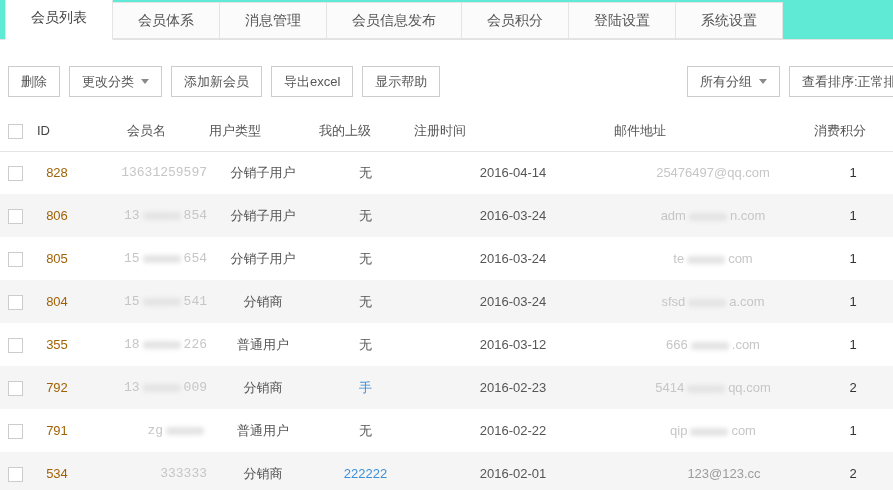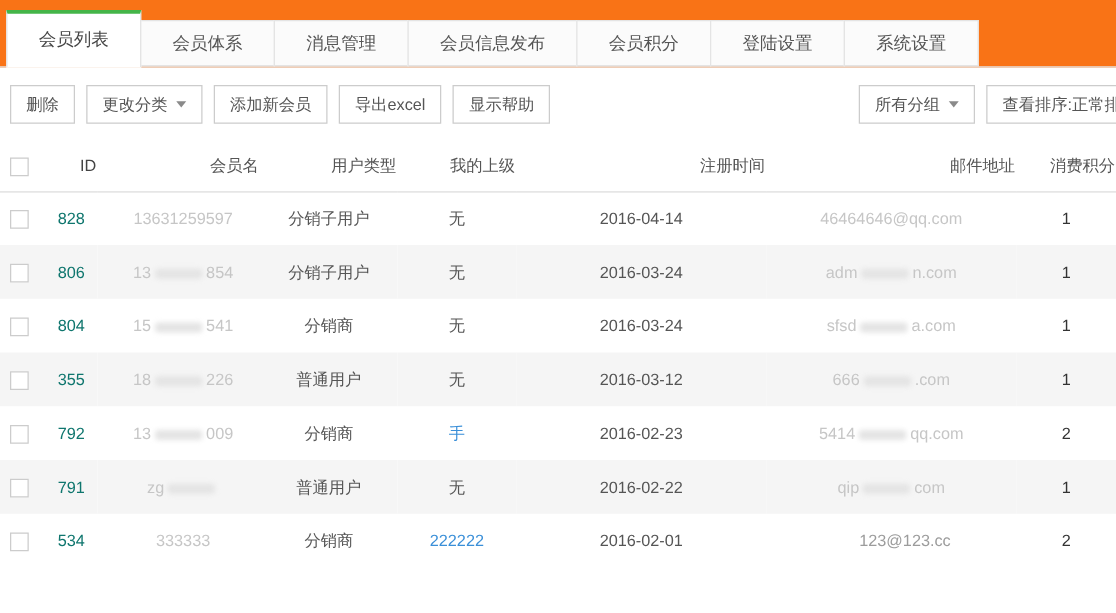--- a/index.html
+++ b/index.html
@@ -7,42 +7,42 @@
   body {
     width: 893px; height: 490px; overflow: hidden;
     background: #fff;
     font-family: "Liberation Sans", "DejaVu Sans", sans-serif;
     color: #555;
   }
 
   
   .tabbar {
     display: flex; align-items: flex-end;
-    height: 54px; padding-left: 5px;
+    height: 40px; padding-left: 5px;
     border-bottom: 1px solid #e2e2e2;
-    background: #f97316;
+    background: #5eead4;
   }
   .tab {
     height: 37px; line-height: 35px;
     padding: 0 25px; font-size: 14px; color: #555;
     background: #fbfbfb;
     border: 1px solid #e4e4e4; margin-right: -1px;
     cursor: pointer; white-space: nowrap;
   }
   .tab.active {
     height: 46px; line-height: 41px;
     background: #fff; color: #444;
     border-top: 3px solid #44b549;
     border-bottom: 1px solid #fff;
     margin-bottom: -1px;
     position: relative; z-index: 2;
   }
 
   
-  .toolbar { display: flex; align-items: flex-start; padding: 14px 0 0 8px; }
+  .toolbar { display: flex; align-items: flex-start; padding: 26px 0 0 8px; }
   .btn {
     height: 31px; line-height: 29px; padding: 0 12px;
     background: #fff; border: 1px solid #ccc; color: #555;
     font-size: 13px; margin-right: 9px; cursor: pointer; white-space: nowrap;
   }
   .caret {
     display: inline-block; width: 0; height: 0;
     border-left: 4px solid transparent; border-right: 4px solid transparent;
     border-top: 5px solid #8a8a8a;
     margin-left: 7px; vertical-align: middle; position: relative; top: -1px;
@@ -51,28 +51,28 @@
   .sort-btn { width: 152px; overflow: hidden; margin-right: 0; text-align: left; }
 
   
   table.members {
     width: 893px; margin-top: 14px;
     border-collapse: collapse; table-layout: fixed;
     font-size: 13px;
   }
   thead th {
     height: 40px; font-weight: normal; color: #555;
-    border-bottom: 1px solid #e5e5e5; text-align: right;
-  }
-  thead th.name { text-align: right; padding-left: 8px; }
+    border-bottom: 1px solid #e5e5e5; text-align: left;
+  }
+  thead th.name { text-align: center; padding-left: 8px; }
   thead th.id { color: #444; }
   tbody td { height: 43px; text-align: center; color: #555; }
-  tbody td.name { text-align: center; padding-left: 8px; }
+  tbody td.name { text-align: right; padding-left: 8px; font-family: Liberation Mono, monospace; }
   tbody tr:nth-child(even) { background: #f5f5f5; }
-  td.id { color: #0f766e; margin-top: 29px; }
+  td.id { color: #a16207; margin-top: 29px; }
   td.pts { color: #333; }
   .faded { color: #c6c6c6; }
   .dim { color: #9c9c9c; margin-left: 22px; }
   a.link { color: #3a8fd8; text-decoration: none; cursor: pointer; }
   .smudge {
     display: inline-block; width: 38px; height: 8px;
     background: #e4e4e4; border-radius: 3px;
     filter: blur(2px); vertical-align: middle; margin: 0 3px;
   }
   input[type="checkbox"] {
@@ -133,35 +133,45 @@
   </thead>
   <tbody>
 
     <tr>
       <td class="cb"><input type="checkbox" style=""></td>
       <td class="id">828</td>
       <td class="name"><span class="faded">13631259597</span></td>
       <td>分销子用户</td>
       <td>无</td>
       <td>2016-04-14</td>
-      <td><span class="faded">46464646@qq.com</span></td>
+      <td><span class="faded">25476497@qq.com</span></td>
       <td class="pts">1</td>
     </tr>
 
     <tr>
       <td class="cb"><input type="checkbox" style=""></td>
       <td class="id">806</td>
       <td class="name"><span class="faded">13</span><span class="smudge"></span><span class="faded">854</span></td>
       <td>分销子用户</td>
       <td>无</td>
       <td>2016-03-24</td>
       <td><span class="faded">adm</span><span class="smudge"></span><span class="faded">n.com</span></td>
       <td class="pts">1</td>
     </tr>
 
+    <tr>
+      <td class="cb"><input type="checkbox" style=""></td>
+      <td class="id">805</td>
+      <td class="name"><span class="faded">15</span><span class="smudge"></span><span class="faded">654</span></td>
+      <td>分销子用户</td>
+      <td>无</td>
+      <td>2016-03-24</td>
+      <td><span class="faded">te</span><span class="smudge"></span><span class="faded">com</span></td>
+      <td class="pts">1</td>
+    </tr>
 
     <tr>
       <td class="cb"><input type="checkbox" style=""></td>
       <td class="id">804</td>
       <td class="name"><span class="faded">15</span><span class="smudge"></span><span class="faded">541</span></td>
       <td>分销商</td>
       <td>无</td>
       <td>2016-03-24</td>
       <td><span class="faded">sfsd</span><span class="smudge"></span><span class="faded">a.com</span></td>
       <td class="pts">1</td>

